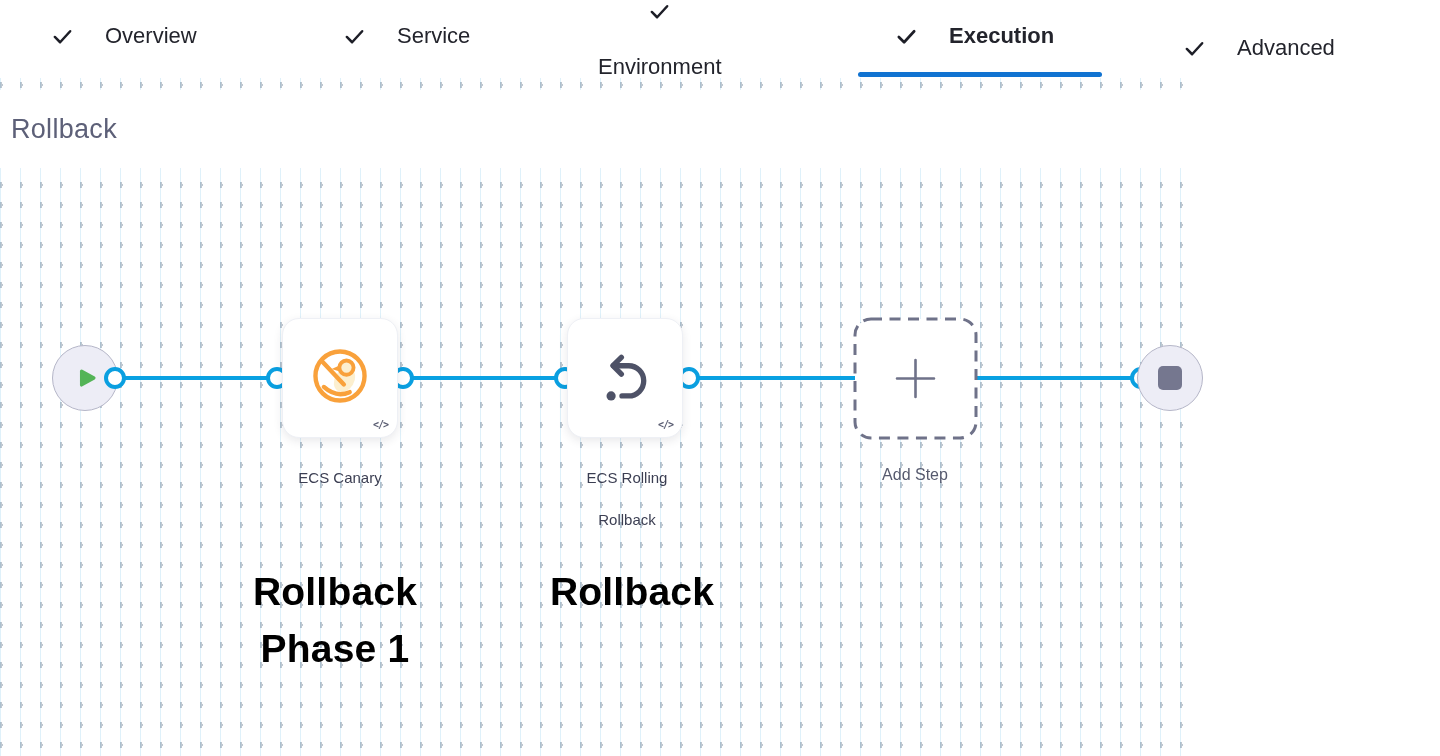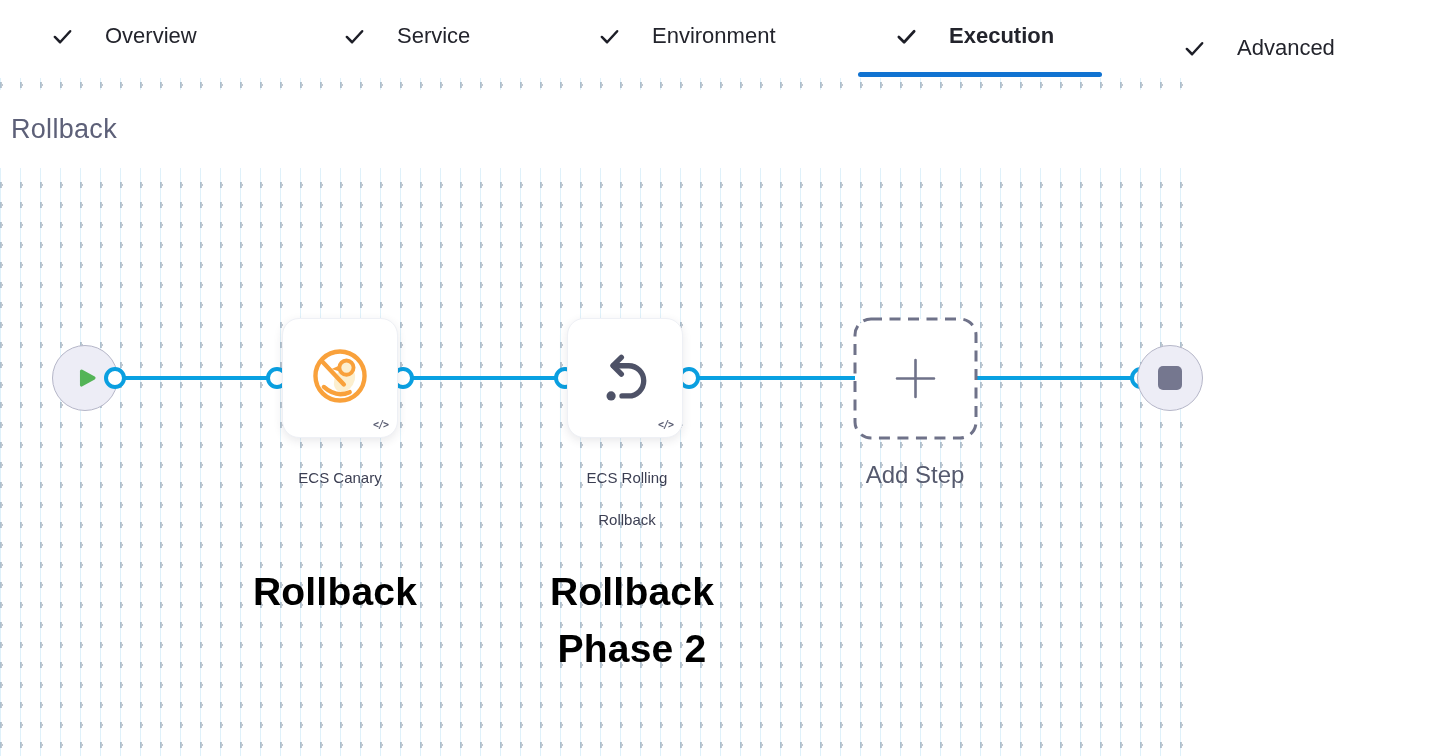--- a/index.html
+++ b/index.html
@@ -7,21 +7,21 @@
     font-family:"Liberation Sans","DejaVu Sans",sans-serif; }
 
   
   .tabbar { position:relative; width:1440px; height:78px; background:#fff; }
   .tab { position:absolute; top:0; height:72px; display:flex; align-items:center; gap:31px;
          font-size:22px; color:#23242c; font-weight:500; cursor:pointer; }
   .tab.active { font-weight:700;text-align:center; }
   .tab-check svg { display:block; }
   .tab-ov  { left:51px; }
   .tab-sv  { left:343px; }
-  .tab-en  { left:598px; }
+  .tab-en  { left:598px;flex-direction:column; }
   .tab-ex  { left:895px; }
   .tab-ad  { left:1183px;margin-top:12px; }
   .tab-underline { position:absolute; left:858px; top:72px; width:244px; height:5px;
          border-radius:3px; background:#1173d1; }
 
   
   .canvas { position:absolute; left:0; top:78px; width:1196px; height:678px; background:#fff;
     background-image:
       radial-gradient(1.6px 3.4px at 1px 7px, rgba(102,124,146,0.42) 97%, transparent 100%),
       linear-gradient(to right, rgba(140,205,238,0.28) 1px, transparent 1px);
@@ -58,21 +58,21 @@
     font-size:10px; font-weight:700; color:#5a5d72; letter-spacing:-1px; }
 
   .add-step-box { position:absolute; left:853px; top:239px; width:125px; height:123px;
     cursor:pointer; }
 
   .step-label { position:absolute; width:220px; text-align:center; font-size:15px;
     color:#3b3e52; line-height:42px; }
   .step-label-1 { left:230px; top:379px; }
   .step-label-2 { left:517px; top:379px; }
   .add-step-label { position:absolute; left:815px; top:376px; width:200px; text-align:center;
-    font-size:24px; color:#565a6e; line-height:42px; }
+    font-size:16px; color:#565a6e; line-height:42px; }
 
   .phase-annotation { position:absolute; width:300px; text-align:center; font-size:39px;
     font-weight:700; color:#000; line-height:57px; letter-spacing:0.2px; }
   .phase-1 { left:185px; top:485px; }
   .phase-2 { left:482px; top:485px; }
 </style>
 </head>
 <body>
 
 <div class="tabbar">
@@ -182,19 +182,19 @@
     <div>ECS Canary</div>
   </div>
   <div class="step-label step-label-2">
     <div>ECS Rolling</div>
     <div>Rollback</div>
   </div>
   <div class="add-step-label">Add Step</div>
 
   <div class="phase-annotation phase-1">
     <div>Rollback</div>
+    <div>Phase 1</div>
   </div>
   <div class="phase-annotation phase-2">
     <div>Rollback</div>
-    <div>Phase 2</div>
   </div>
 
 </div>
 
 </body></html>

